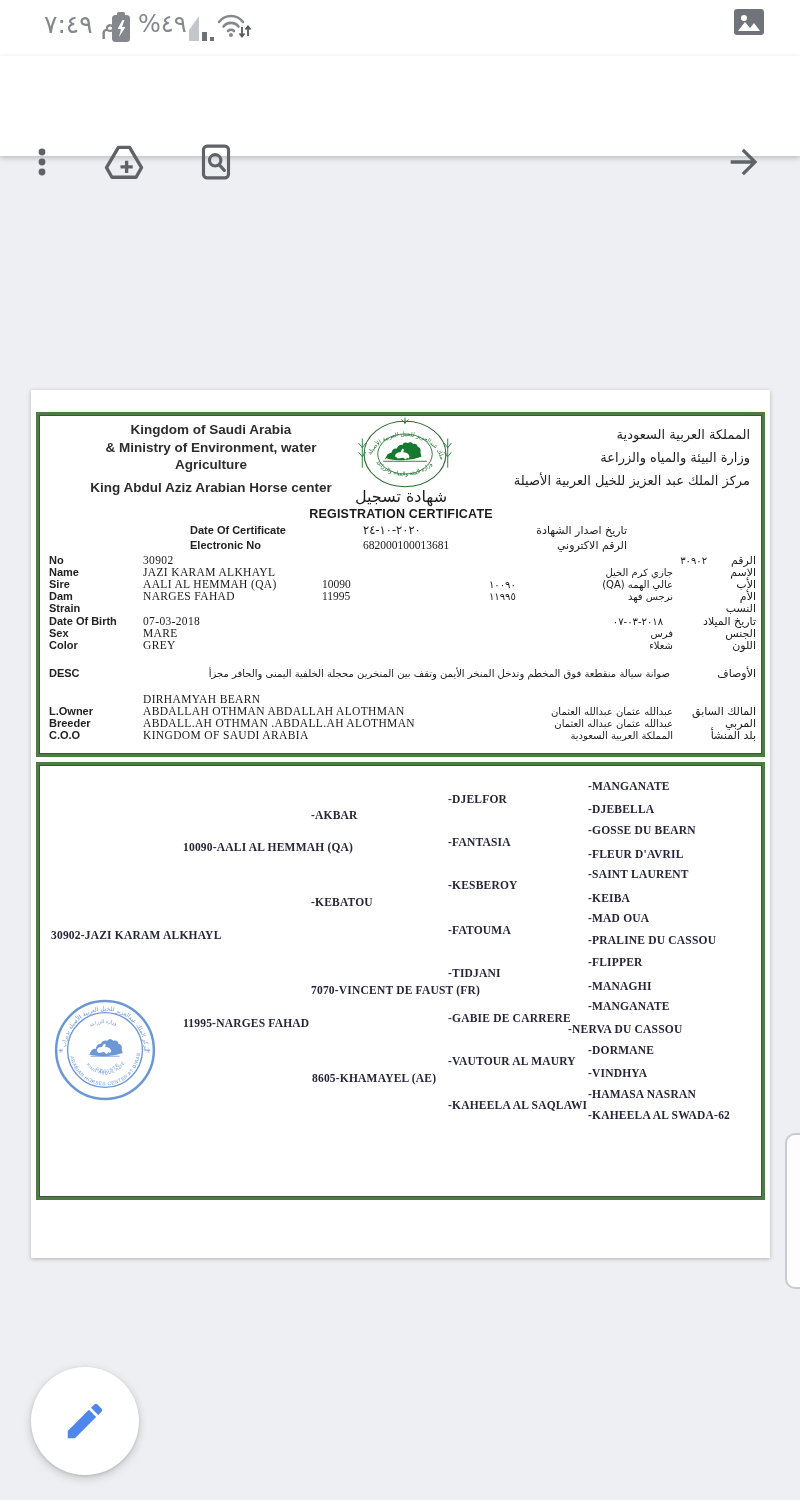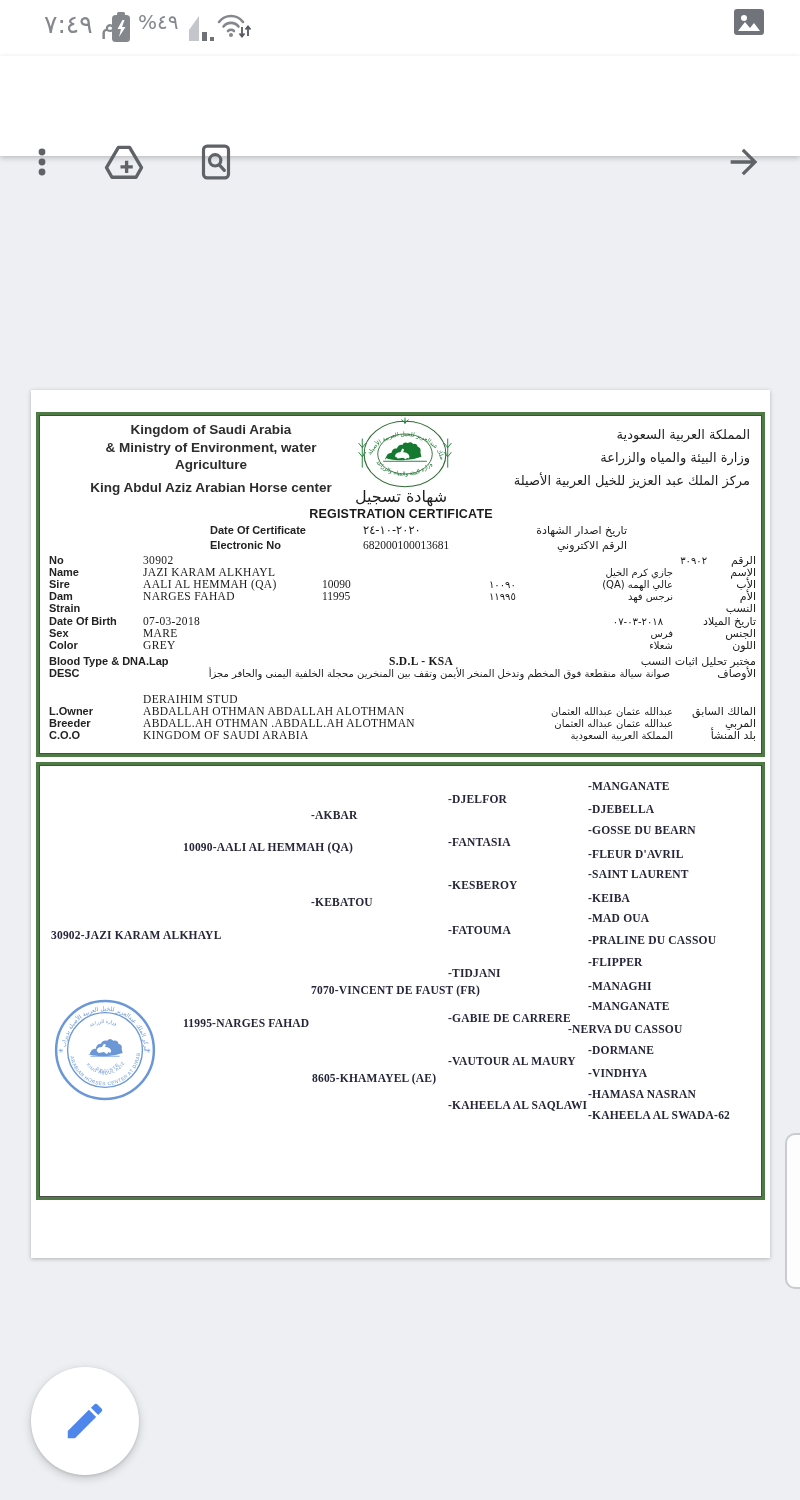--- a/index.html
+++ b/index.html
@@ -3,21 +3,21 @@
 <meta charset="utf-8">
 <style>
   html,body{margin:0;padding:0;}
   .screen{position:relative;width:800px;height:1500px;background:#d946ef;overflow:hidden;
           font-family:"Liberation Sans",sans-serif;}
   
   .statusbar{position:absolute;left:0;top:0;width:800px;height:56px;background:#fff;}
   .sb-time{position:absolute;left:44px;top:10px;font-size:25px;font-weight:500;color:#84878c;
            font-family:"DejaVu Sans",sans-serif;}
   .sb-batt{position:absolute;left:110px;top:11px;}
-  .sb-pct{position:absolute;left:138px;top:10px;font-size:20px;font-weight:500;color:#84878c;
+  .sb-pct{position:absolute;left:138px;top:10px;font-size:24px;font-weight:500;color:#84878c;
           font-family:"DejaVu Sans",sans-serif;}
   .sb-sig{position:absolute;left:186px;top:13px;}
   .sb-wifi{position:absolute;left:216px;top:10px;}
   .sb-img{position:absolute;left:733px;top:8px;}
   
   .toolbar{position:absolute;left:0;top:56px;width:800px;height:100px;background:#fff;
            box-shadow:0 2px 5px rgba(60,64,67,.28);z-index:5;}
   .tb-btn{position:absolute;top:78px;width:56px;height:56px;background:none;border:none;padding:0;
           display:flex;align-items:center;justify-content:center;cursor:pointer;}
   .tb-overflow{left:14px;}
@@ -41,21 +41,21 @@
   .hdr-ar{position:absolute;right:12px;top:8px;width:300px;text-align:right;direction:rtl;color:#1e1e1e;
           font-size:13px;line-height:23px;font-family:"DejaVu Sans",sans-serif;}
   .logo{position:absolute;left:316px;top:1px;width:100px;height:76px;}
   .cert-title{position:absolute;left:247px;top:72px;width:230px;text-align:center;}
   .cert-title .ar-t{font-size:16px;color:#1e1e1e;font-family:"DejaVu Sans",sans-serif;}
   .cert-title .en-t{font-size:12.5px;font-weight:700;color:#1a1a1a;letter-spacing:.2px;margin-top:1px;}
   
   .crow{position:absolute;left:0;width:100%;height:13px;font-size:11px;color:#191919;}
   .crow span{position:absolute;white-space:nowrap;line-height:13px;}
   .f-l{left:10px;font-weight:600;color:#222;}
-  .f-ml{left:151px;font-weight:600;color:#222;margin-left:20px;}
+  .f-ml{left:151px;font-weight:600;color:#222;}
   .f-mv{left:324px;font-family:"Liberation Serif","DejaVu Serif",serif;font-size:11.5px;}
   .f-v{left:104px;font-family:"Liberation Serif","DejaVu Serif",serif;font-size:11.5px;letter-spacing:.35px;}
   .f-n{left:283px;font-family:"Liberation Serif","DejaVu Serif",serif;font-size:11.5px;}
   .f-nar{left:450px;font-family:"DejaVu Sans",sans-serif;font-size:10px;}
   .f-c{left:350px;font-family:"Liberation Serif","DejaVu Serif",serif;font-size:11.5px;font-weight:700;letter-spacing:.3px;}
   .f-var{right:89px;direction:rtl;font-family:"DejaVu Sans",sans-serif;font-size:10px;}
   .f-noar{right:55px;font-family:"DejaVu Sans",sans-serif;font-size:10px;}
   .f-dar{right:99px;font-family:"DejaVu Sans",sans-serif;font-size:10px;}
   .f-desc{right:92px;direction:rtl;font-family:"DejaVu Sans",sans-serif;font-size:10px;}
   .f-al{right:6px;direction:rtl;font-family:"DejaVu Sans",sans-serif;font-size:11px;color:#1b1b1b;}
@@ -237,32 +237,27 @@
           <span class="f-v">MARE</span>
           <span class="f-var">فرس</span>
           <span class="f-al">الجنس</span>
         </div>
         <div class="crow" style="top:224px">
           <span class="f-l">Color</span>
           <span class="f-v">GREY</span>
           <span class="f-var">شعلاء</span>
           <span class="f-al">اللون</span>
         </div>
-        <div class="crow" style="top:240px">
-          <span class="f-l">Blood Type &amp; DNA.Lap</span>
-          <span class="f-c">S.D.L - KSA</span>
-          <span class="f-al">مختبر تحليل اثبات النسب</span>
-        </div>
         <div class="crow" style="top:252px">
           <span class="f-l">DESC</span>
           <span class="f-desc">صوانة سيالة منقطعة فوق المخطم وتدخل المنخر الأيمن وتقف بين المنخرين محجلة الخلفية اليمنى والحافر مجزأ</span>
           <span class="f-al">الأوصاف</span>
         </div>
         <div class="crow" style="top:278px">
-          <span class="f-v">DERAIHIM STUD</span>
+          <span class="f-v">DIRHAMYAH BEARN</span>
         </div>
         <div class="crow" style="top:290px">
           <span class="f-l">L.Owner</span>
           <span class="f-v">ABDALLAH OTHMAN ABDALLAH ALOTHMAN</span>
           <span class="f-var">عبدالله عثمان عبدالله العثمان</span>
           <span class="f-al">المالك السابق</span>
         </div>
         <div class="crow" style="top:302px">
           <span class="f-l">Breeder</span>
           <span class="f-v">ABDALL.AH OTHMAN .ABDALL.AH ALOTHMAN</span>

